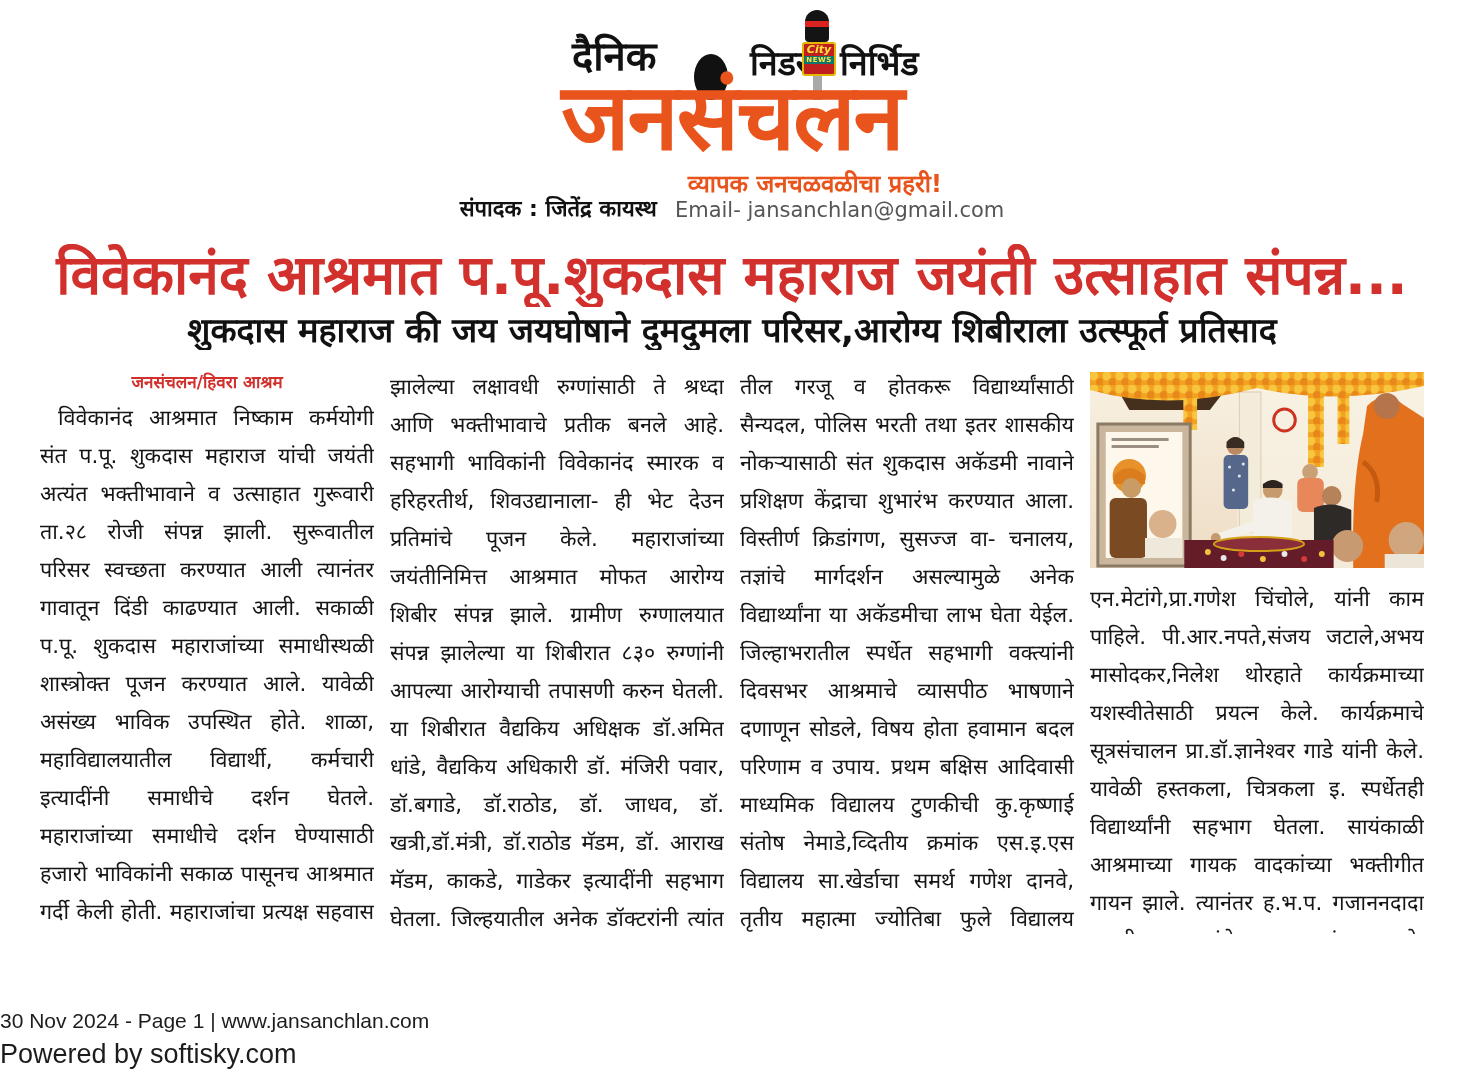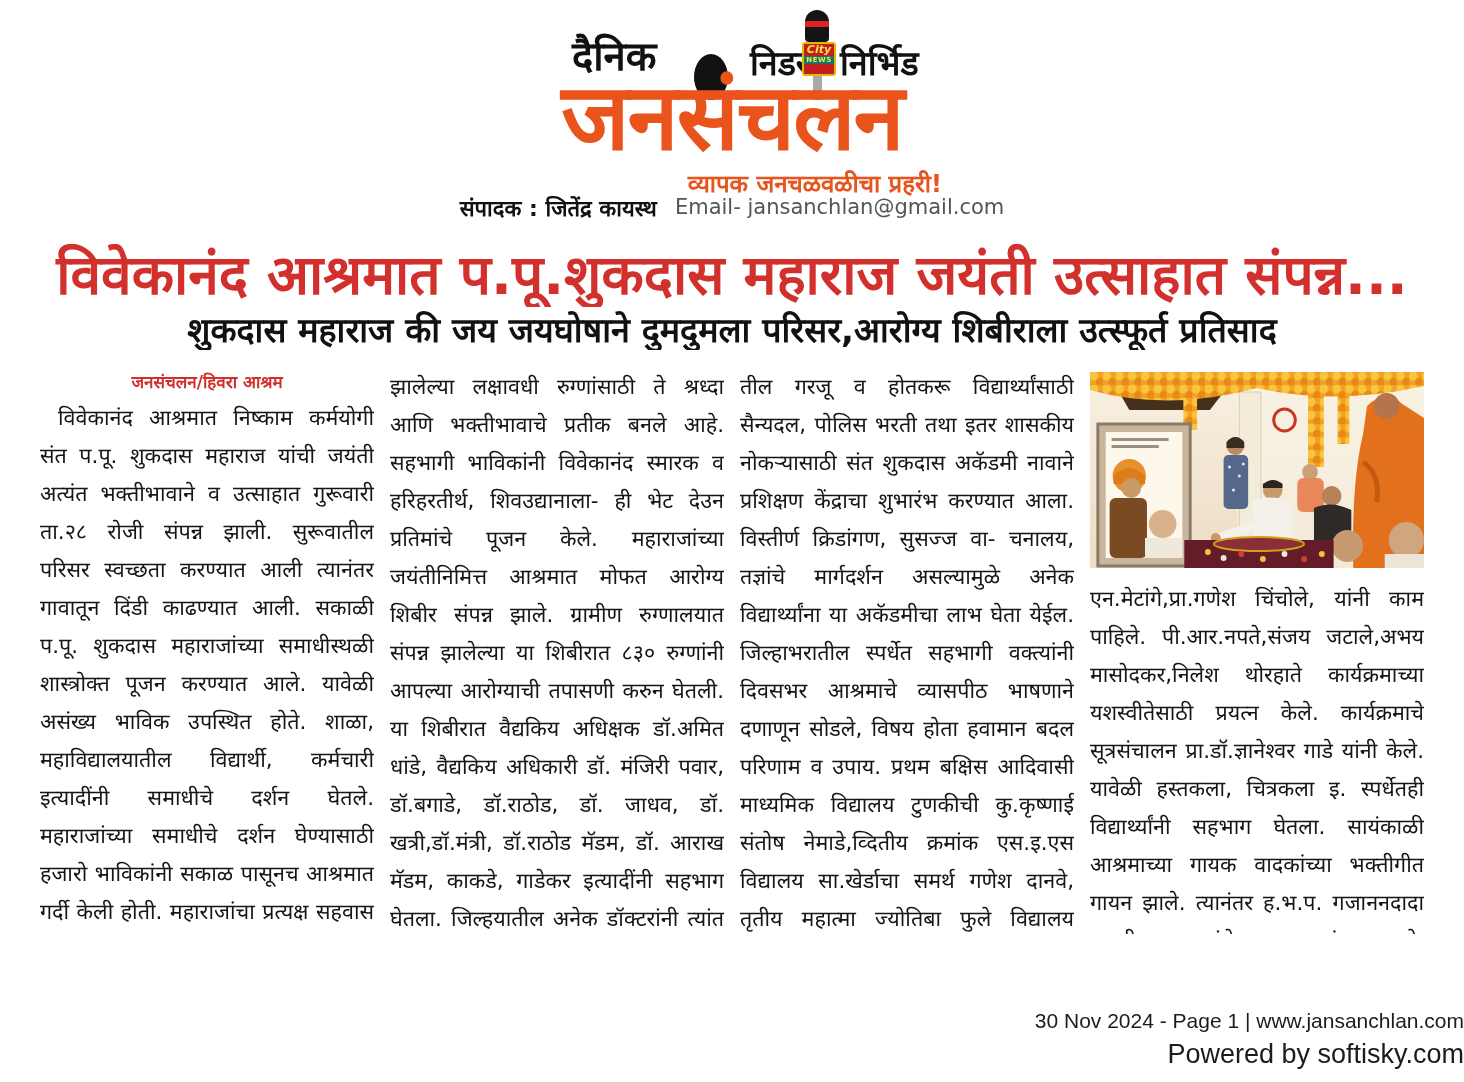--- a/index.html
+++ b/index.html
@@ -18,39 +18,39 @@
   .mic-stem{position:absolute;left:11px;top:30px;width:9px;height:60px;background:#a9a9a9;}
   .city-box{position:absolute;left:0px;top:32px;width:30px;height:30px;background:#c11f1f;border:2px solid #e5b800;border-radius:3px;
     display:flex;flex-direction:column;align-items:center;justify-content:flex-start;z-index:2;}
   .city-top{font-size:11px;font-weight:bold;font-style:italic;color:#ffe23e;line-height:1;}
   .city-bottom{font-size:7px;font-weight:bold;color:#ffe23e;background:#0f766e;padding:0 2px;line-height:1.2;margin-top:1px;letter-spacing:.5px;}
   .mh-badge-right{position:absolute;left:308px;top:36px;font-size:34px;font-weight:bold;color:#111;line-height:1;}
   .mh-title{position:absolute;left:-70px;top:60px;width:540px;text-align:center;font-size:92px;line-height:1.05;
     font-weight:bold;color:#e8541c;letter-spacing:-2px;white-space:nowrap;}
   .mh-tagline{position:absolute;right:-10px;top:156px;font-size:24px;font-weight:bold;color:#e8541c;
     text-shadow:0 0 3px #fff,0 0 3px #fff,0 0 3px #fff;white-space:nowrap;}
-  .mh-editor-row{position:absolute;left:-80px;top:182px;width:560px;display:flex;justify-content:center;gap:18px;align-items:center;white-space:nowrap;}
+  .mh-editor-row{position:absolute;left:-80px;top:182px;width:560px;display:flex;justify-content:center;gap:18px;align-items:flex-end;white-space:nowrap;}
   .mh-editor{font-size:22px;font-weight:bold;color:#111;}
   .mh-email{font-size:21px;color:#555;}
   
   .headline-wrap{margin-top:26px;display:flex;justify-content:center;overflow:hidden;}
   .headline{font-size:55px;font-weight:800;color:#d2302c;white-space:nowrap;line-height:1.15;}
   .subheadline-wrap{margin-top:4px;display:flex;justify-content:center;overflow:hidden;}
   .subheadline{font-size:34px;font-weight:800;color:#111;white-space:nowrap;line-height:1.15;}
   
   .columns{display:flex;gap:16px;margin:18px 40px 0;height:566px;overflow:hidden;}
   .col{flex:1 1 0;min-width:0;overflow:hidden;}
   .dateline{text-align:center;color:#d2302c;font-weight:bold;font-size:17px;margin:2px 0 6px;}
   .col p{margin:0;font-size:21.5px;line-height:38px;text-align:justify;color:#151515;}
   .col p.indent{text-indent:18px;}
   
   .photo{width:100%;height:196px;margin:4px 0 12px;background:#f2e7d5;overflow:hidden;}
   .photo svg{display:block;width:100%;height:100%;}
   
-  .footer{position:absolute;left:0;bottom:12px;width:100%;text-align:right;
+  .footer{position:absolute;left:0;bottom:12px;width:100%;text-align:left;
     font-family:"Liberation Sans",sans-serif;color:#1c1c1c;}
   .footer-line1{font-size:21px;margin-bottom:6px;}
   .footer-line2{font-size:27px;}
 </style>
 </head>
 <body>
 
 <div class="page">
 
   <div class="masthead">

